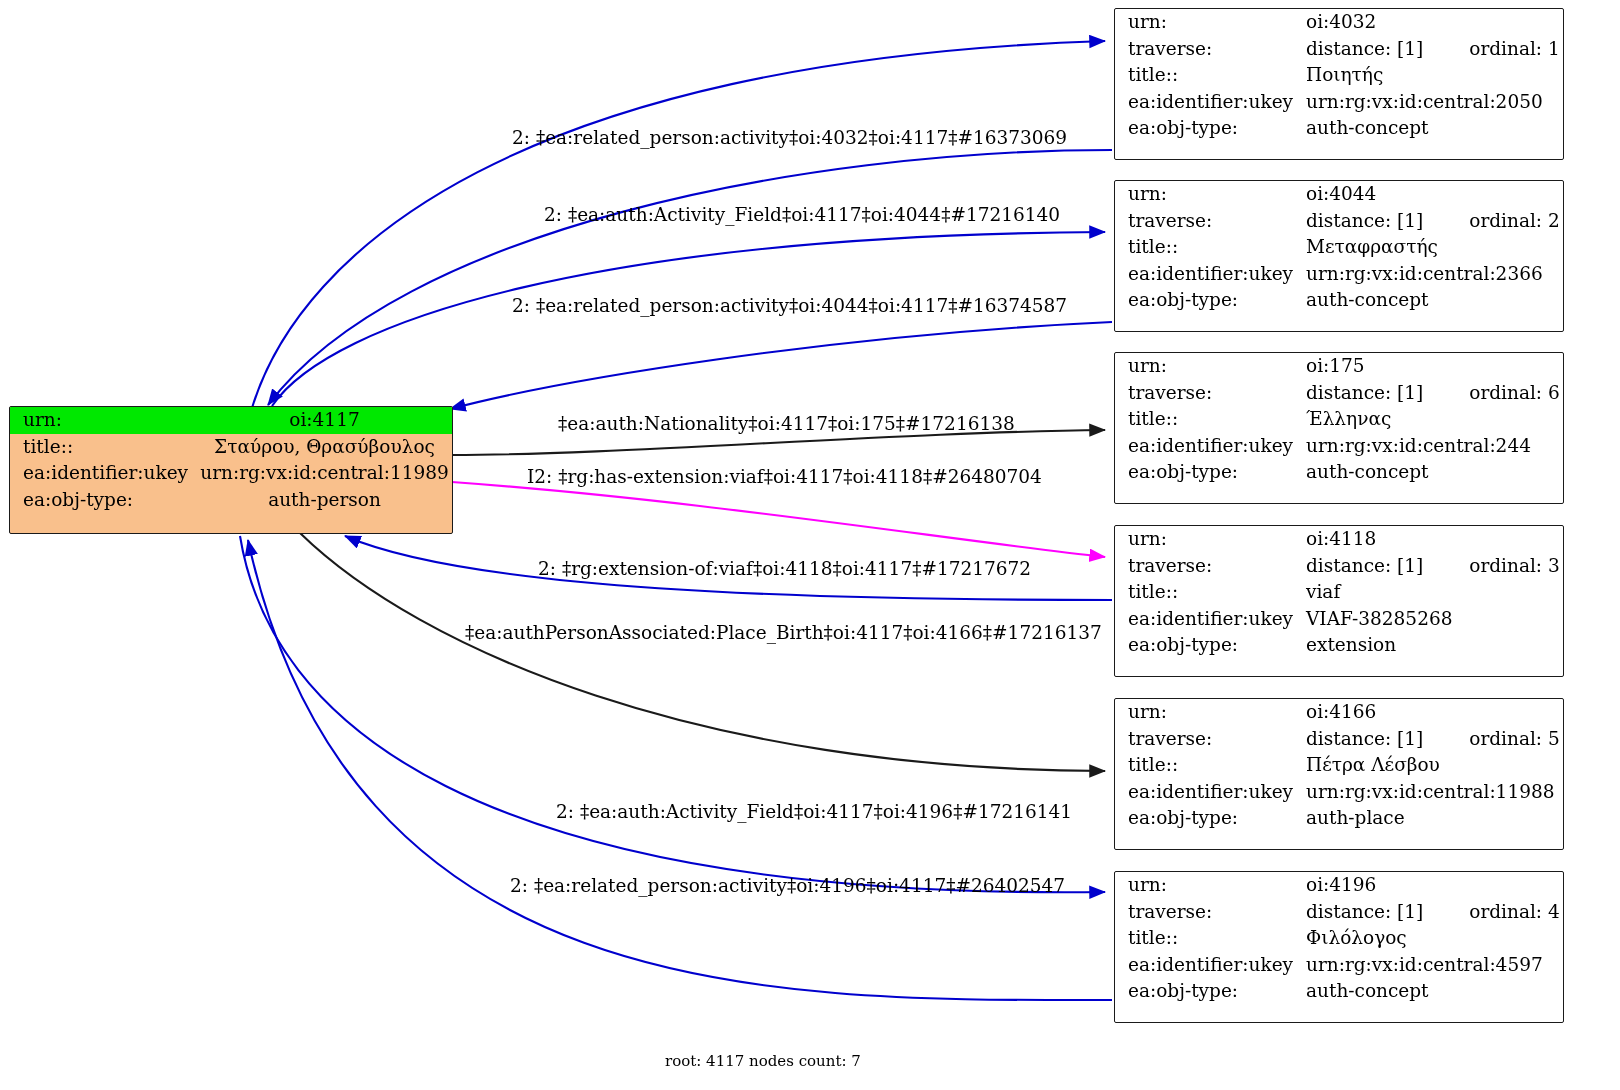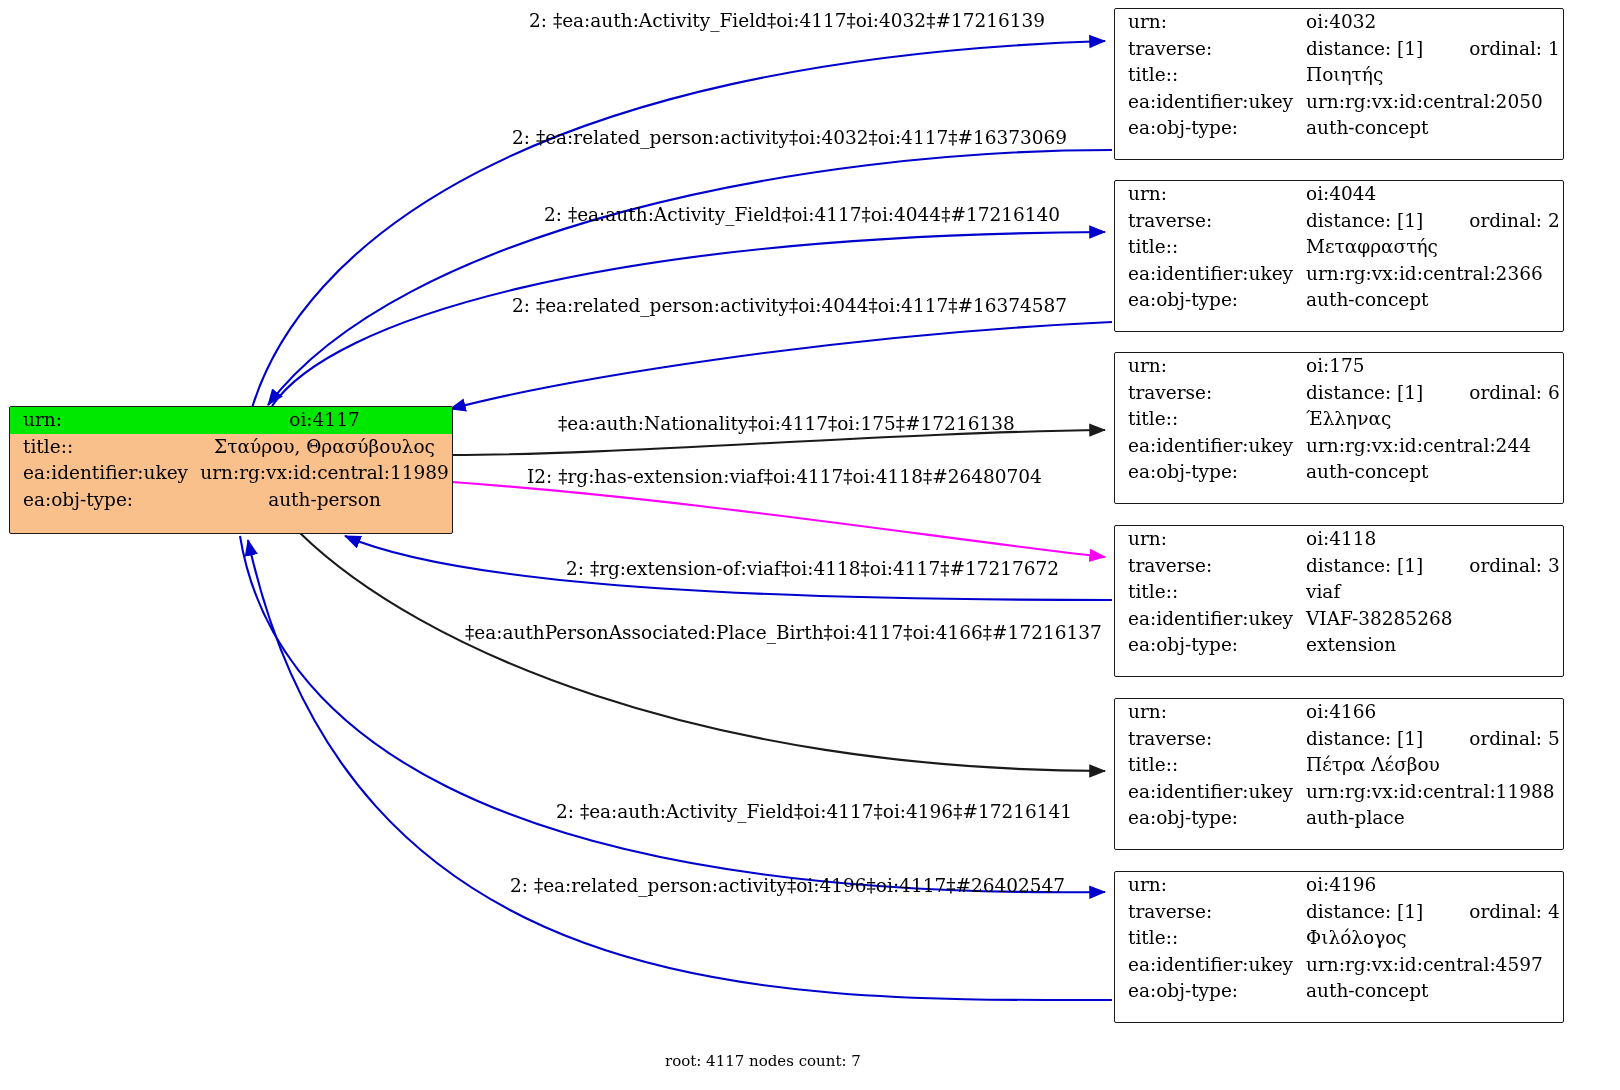--- a/index.html
+++ b/index.html
@@ -93,27 +93,26 @@
 
     <path fill="none" stroke="#0000cd" stroke-width="2.1" marker-end="url(#ar-blue)" d="M1112,600 C800,600 470,590 345,536"></path>
 
     <path fill="none" stroke="#1a1a1a" stroke-width="2.1" marker-end="url(#ar-black)" d="M300,533 C420,650 700,770 1105,771"></path>
 
     <path fill="none" stroke="#0000cd" stroke-width="2.1" marker-end="url(#ar-blue)" d="M240,536 C270,720 470,900 1105,892"></path>
 
     <path fill="none" stroke="#0000cd" stroke-width="2.1" marker-end="url(#ar-blue)" d="M1112,1000 C780,1000 350,1010 248,540"></path>
   </svg>
 
-  <div class="elabel" style="left:529px;top:12px;">2: ‡ea:auth:Activity_Field‡oi:4117‡oi:4032‡#17216139</div>
   <div class="elabel" style="left:512px;top:129px;">2: ‡ea:related_person:activity‡oi:4032‡oi:4117‡#16373069</div>
   <div class="elabel" style="left:529px;top:206px;margin-left:15px;">2: ‡ea:auth:Activity_Field‡oi:4117‡oi:4044‡#17216140</div>
   <div class="elabel" style="left:512px;top:297px;">2: ‡ea:related_person:activity‡oi:4044‡oi:4117‡#16374587</div>
   <div class="elabel" style="left:558px;top:415px;">‡ea:auth:Nationality‡oi:4117‡oi:175‡#17216138</div>
   <div class="elabel" style="left:527px;top:468px;">I2: ‡rg:has-extension:viaf‡oi:4117‡oi:4118‡#26480704</div>
-  <div class="elabel" style="left:538px;top:560px;margin-left:28px;">2: ‡rg:extension-of:viaf‡oi:4118‡oi:4117‡#17217672</div>
+  <div class="elabel" style="left:538px;top:560px;">2: ‡rg:extension-of:viaf‡oi:4118‡oi:4117‡#17217672</div>
   <div class="elabel" style="left:465px;top:624px;">‡ea:authPersonAssociated:Place_Birth‡oi:4117‡oi:4166‡#17216137</div>
   <div class="elabel" style="left:536px;top:803px;margin-left:20px;">2: ‡ea:auth:Activity_Field‡oi:4117‡oi:4196‡#17216141</div>
   <div class="elabel" style="left:510px;top:877px;">2: ‡ea:related_person:activity‡oi:4196‡oi:4117‡#26402547</div>
 
   <div class="node root" style="left:9px;top:406px;width:444px;height:128px;">
     <table class="rowtable">
       <tbody>
           <tr class="hl">
         <td class="k">urn:</td>
         <td class="v">oi:4117</td>

